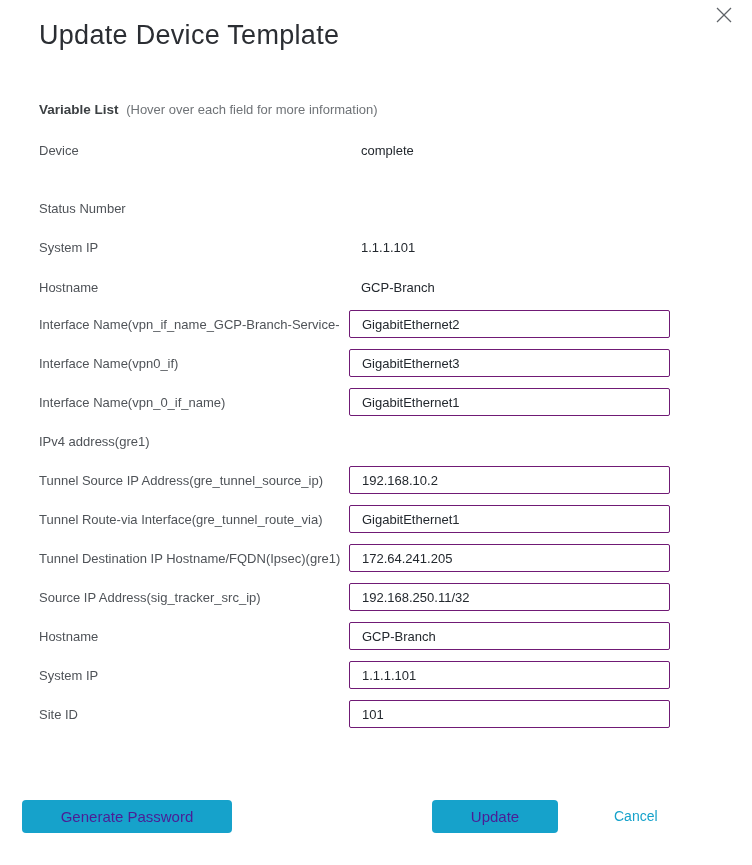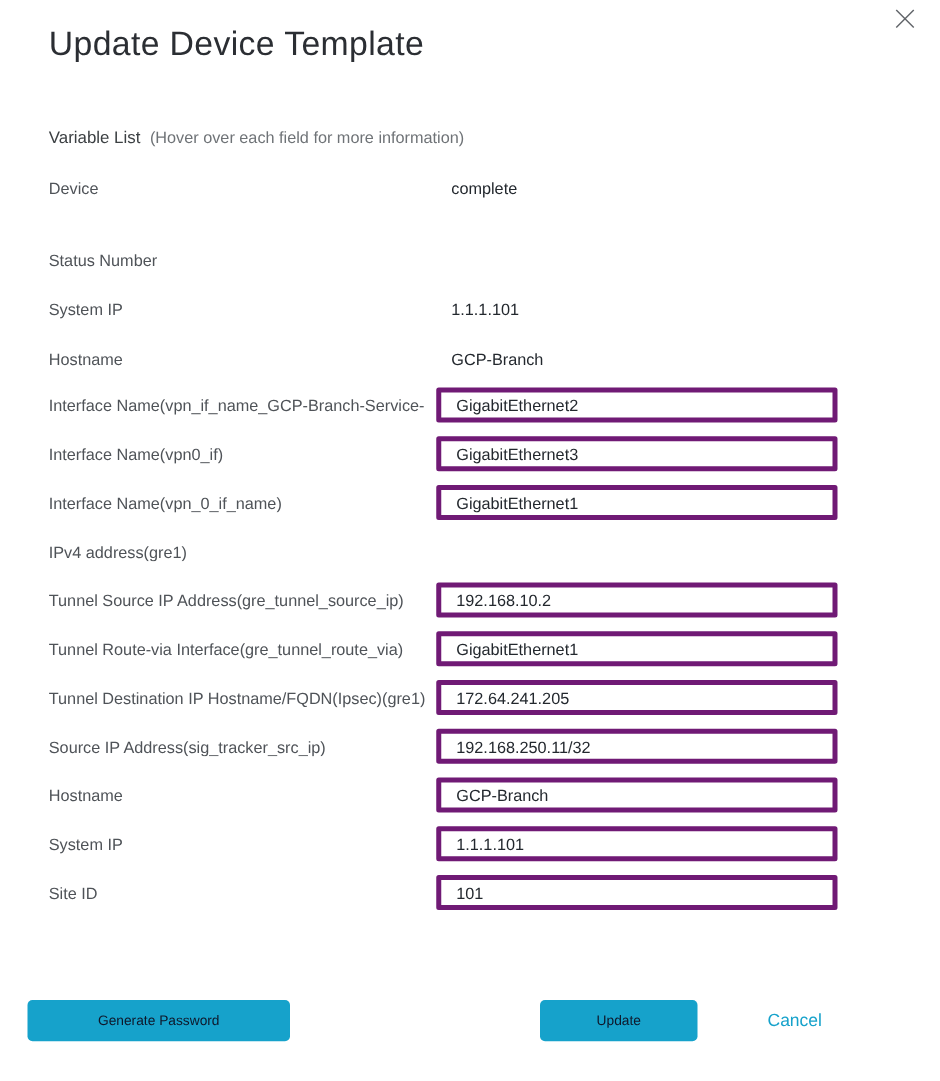--- a/index.html
+++ b/index.html
@@ -29,21 +29,21 @@
     color: #2b2e33;
     letter-spacing: 0.3px;
   }
 
   .section-head {
     position: absolute;
     left: 39px; top: 102px;
     font-size: 13px;
     white-space: nowrap;
   }
-  .section-title { font-weight: normal; color: #3c4043; font-size: 13.5px; }
+  .section-title { font-weight: bold; color: #3c4043; font-size: 13.5px; }
   .section-hint { color: #6f7377; font-size: 13px; margin-left: 4px; text-align: right; }
 
   .rows { position: absolute; left: 39px; top: 140px; width: 631px; }
 
   .row { display: flex; align-items: center; }
   .row .label {
     width: 310px;
     flex: 0 0 310px;
     font-size: 13px;
     color: #4f5358;
@@ -60,44 +60,44 @@
   }
   .static-row.status { margin-bottom: 38px; }
   .static-row.chassis { margin-bottom: 19px; }
   .static-row.sysip { margin-bottom: 20px; }
   .static-row.hostname { margin-bottom: 13px; }
 
   .input-row { height: 28px; margin-bottom: 11px; }
   .input-row input {
     width: 100%;
     height: 28px;
-    border: 4px solid #701a75;
+    border: 1px solid #701a75;
     border-radius: 2px;
     background: #ffffff;
     font-family: "Liberation Sans", sans-serif;
     font-size: 13px;
     color: #23282e;
     padding: 0 12px;
     outline: none;
   }
 
   .footer {
     position: absolute;
     left: 0; top: 800px;
     width: 752px; height: 34px;
   }
   .btn {
     position: absolute;
     height: 33px;
     border: none;
     border-radius: 4px;
     background: #16a2cb;
-    color: #0f172a;
+    color: #4c1d95;
     font-family: "Liberation Sans", sans-serif;
-    font-size: 11px;
+    font-size: 15px;
     cursor: pointer;
   }
   .btn-generate { left: 22px; width: 210px; }
   .btn-update { left: 432px; width: 126px; }
   .cancel-link {
     position: absolute;
     left: 614px; top: 8px;
     color: #16a2cb;
     font-size: 14px;
     text-decoration: none;

